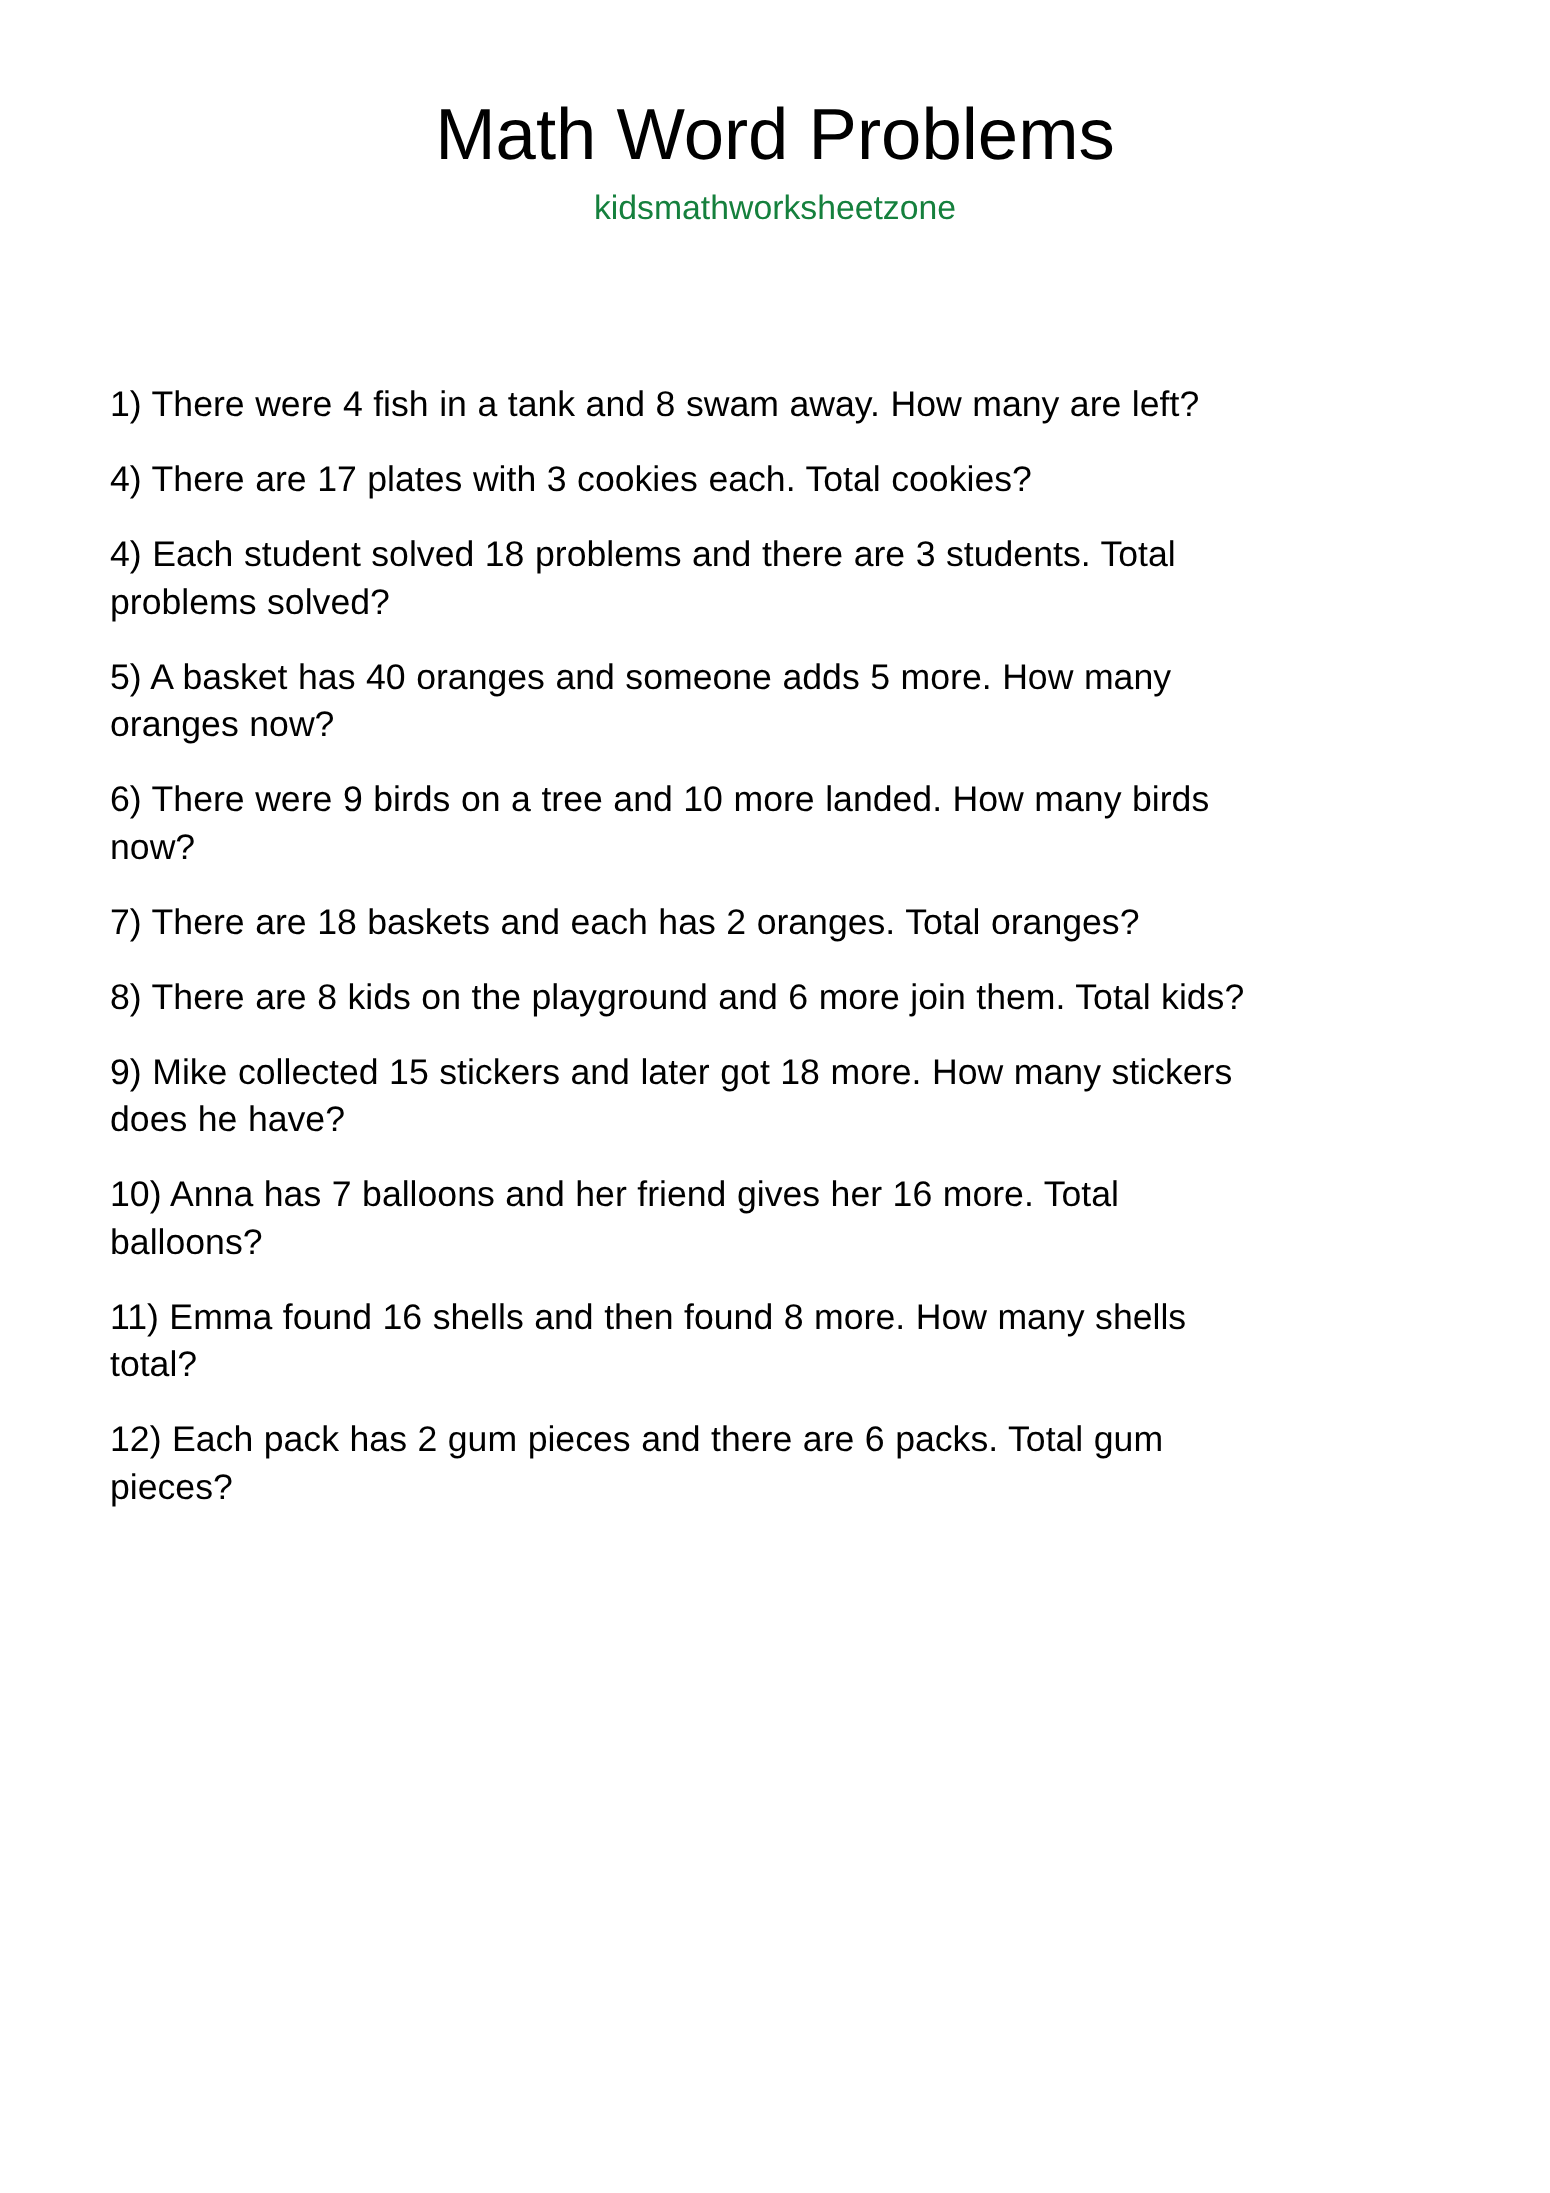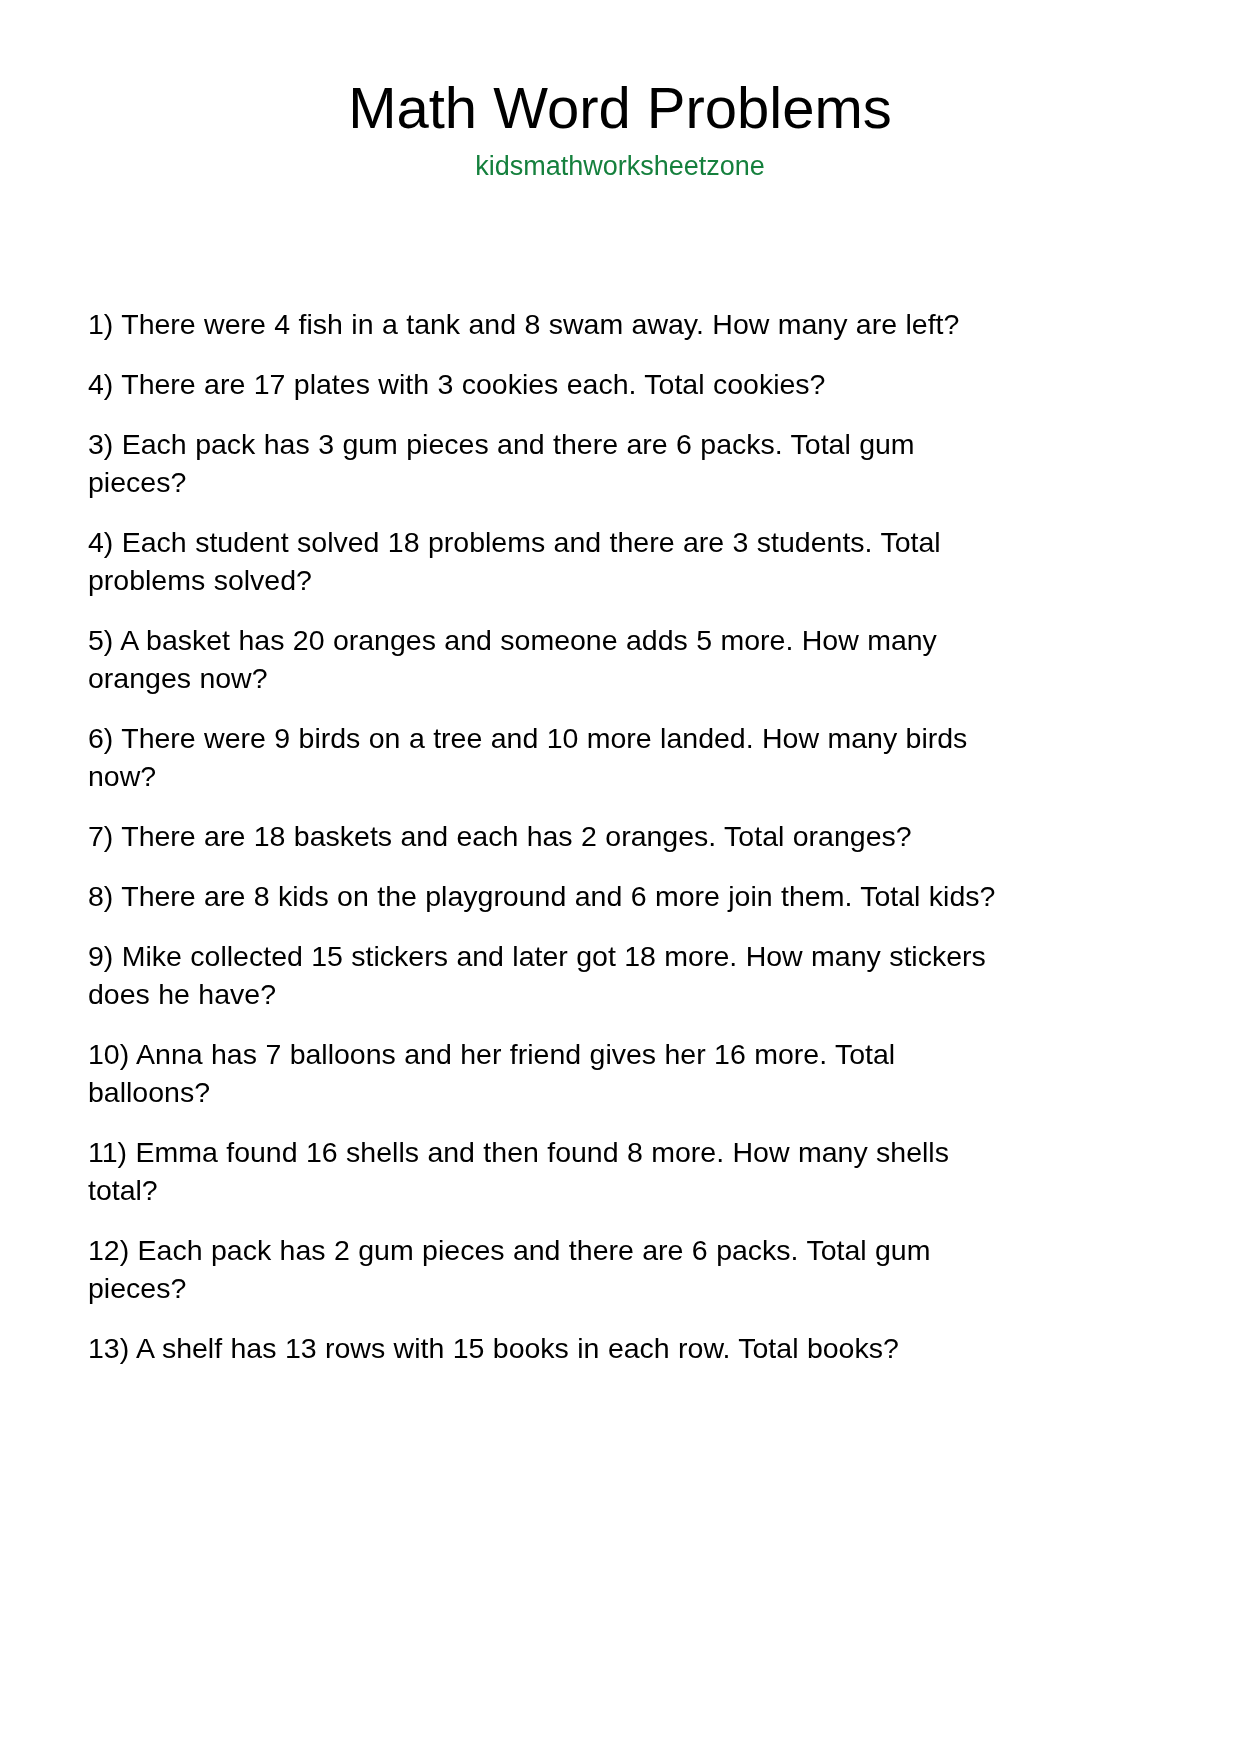--- a/index.html
+++ b/index.html
@@ -62,26 +62,24 @@
 <div class="page">
 
   <div class="header">
     <h1 class="doc-title">Math Word Problems</h1>
     <div class="doc-subtitle">kidsmathworksheetzone</div>
   </div>
 
   <div class="problems">
     <p class="problem-item">1) There were 4 fish in a tank and 8 swam away. How many are left?</p>
     <p class="problem-item">4) There are 17 plates with 3 cookies each. Total cookies?</p>
-    <p class="problem-item">3) Each pack has 3 gum pieces and there are 6 packs. Total gum pieces?</p>
     <p class="problem-item">4) Each student solved 18 problems and there are 3 students. Total problems solved?</p>
-    <p class="problem-item">5) A basket has 20 oranges and someone adds 5 more. How many oranges now?</p>
+    <p class="problem-item">5) A basket has 40 oranges and someone adds 5 more. How many oranges now?</p>
     <p class="problem-item">6) There were 9 birds on a tree and 10 more landed. How many birds now?</p>
     <p class="problem-item">7) There are 18 baskets and each has 2 oranges. Total oranges?</p>
     <p class="problem-item">8) There are 8 kids on the playground and 6 more join them. Total kids?</p>
     <p class="problem-item">9) Mike collected 15 stickers and later got 18 more. How many stickers does he have?</p>
     <p class="problem-item">10) Anna has 7 balloons and her friend gives her 16 more. Total balloons?</p>
     <p class="problem-item">11) Emma found 16 shells and then found 8 more. How many shells total?</p>
     <p class="problem-item">12) Each pack has 2 gum pieces and there are 6 packs. Total gum pieces?</p>
-    <p class="problem-item">13) A shelf has 13 rows with 15 books in each row. Total books?</p>
   </div>
 
 </div>
 
 </body></html>

